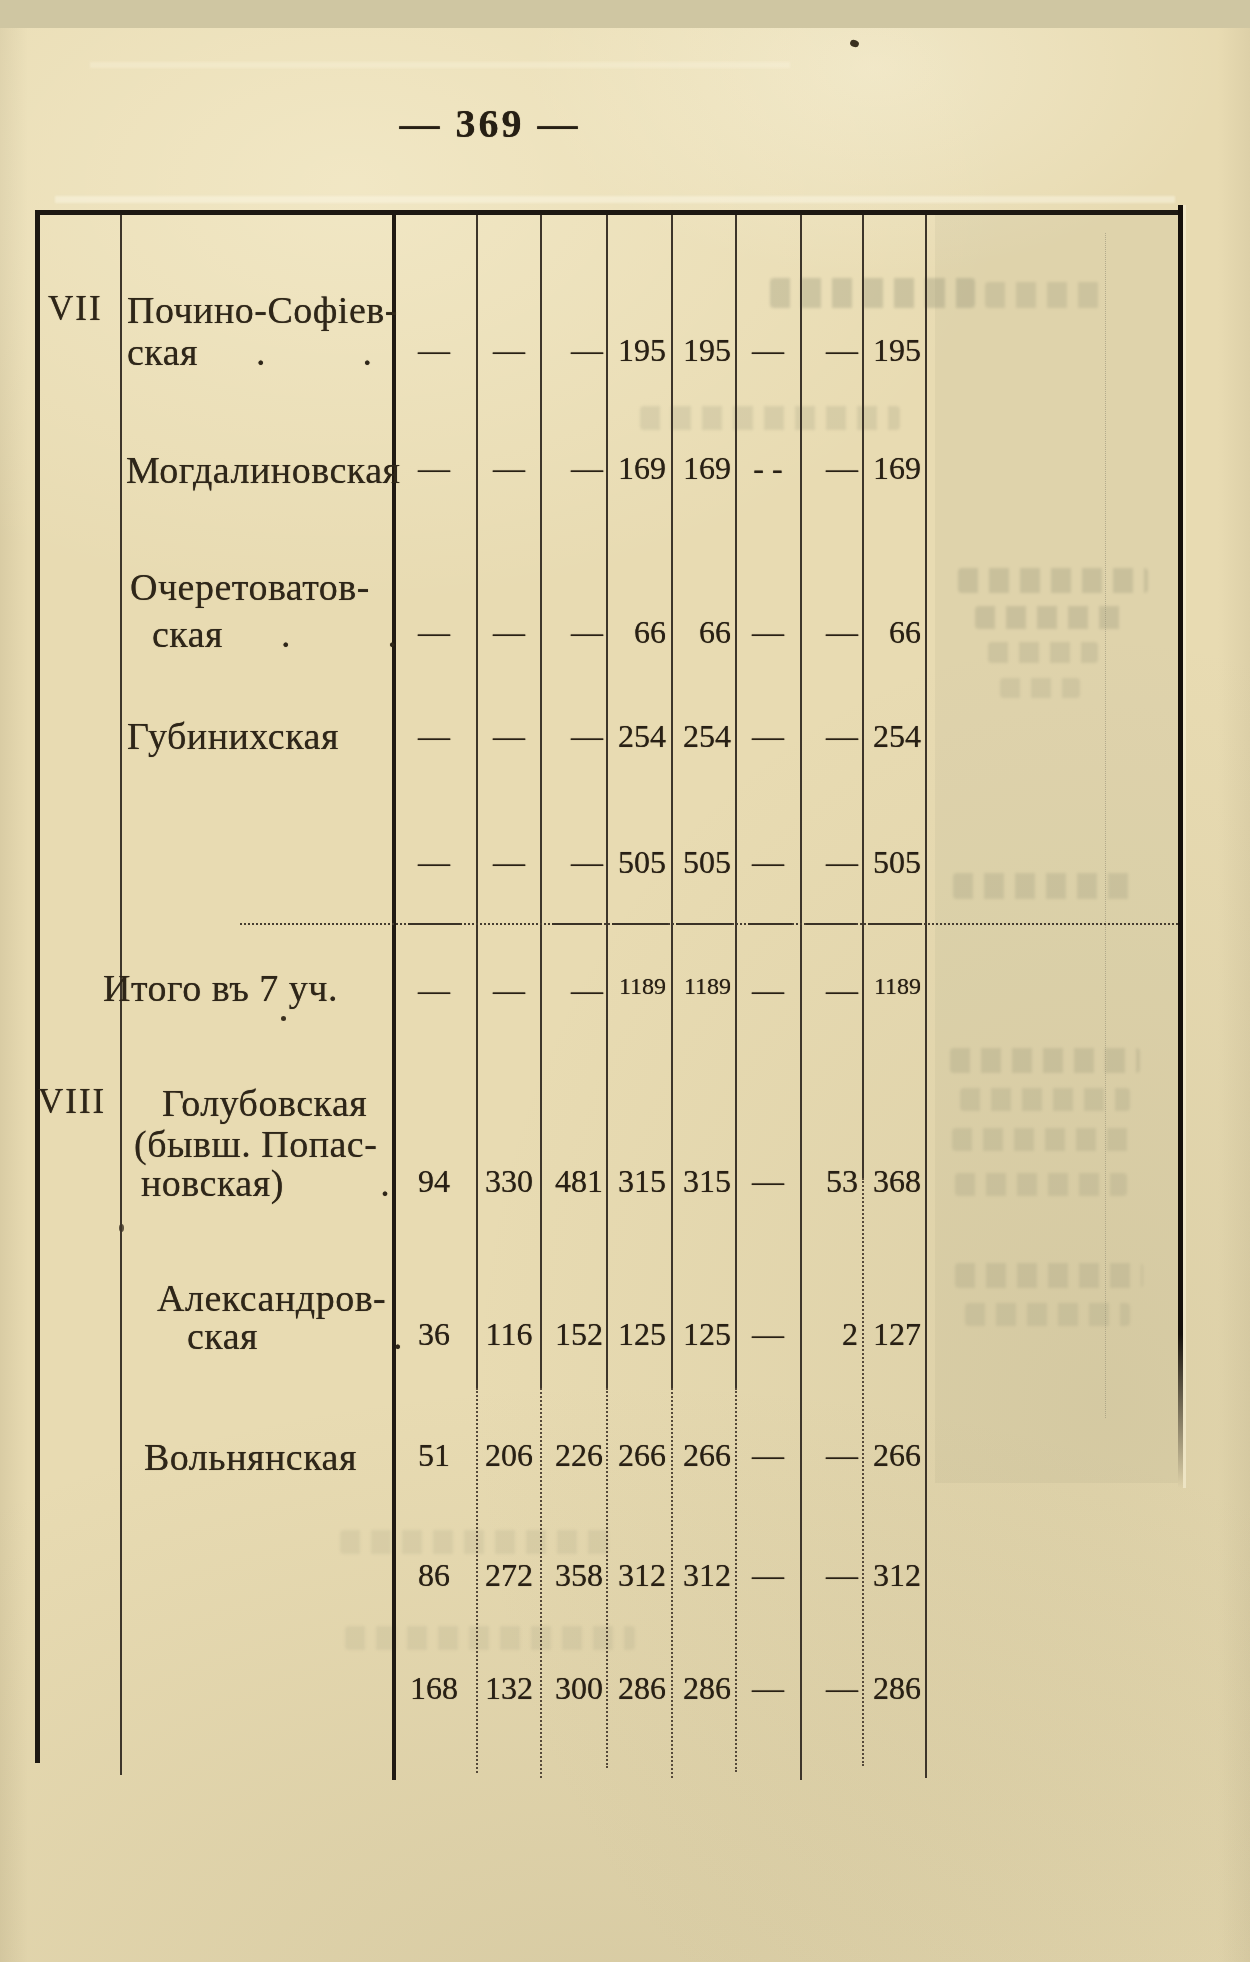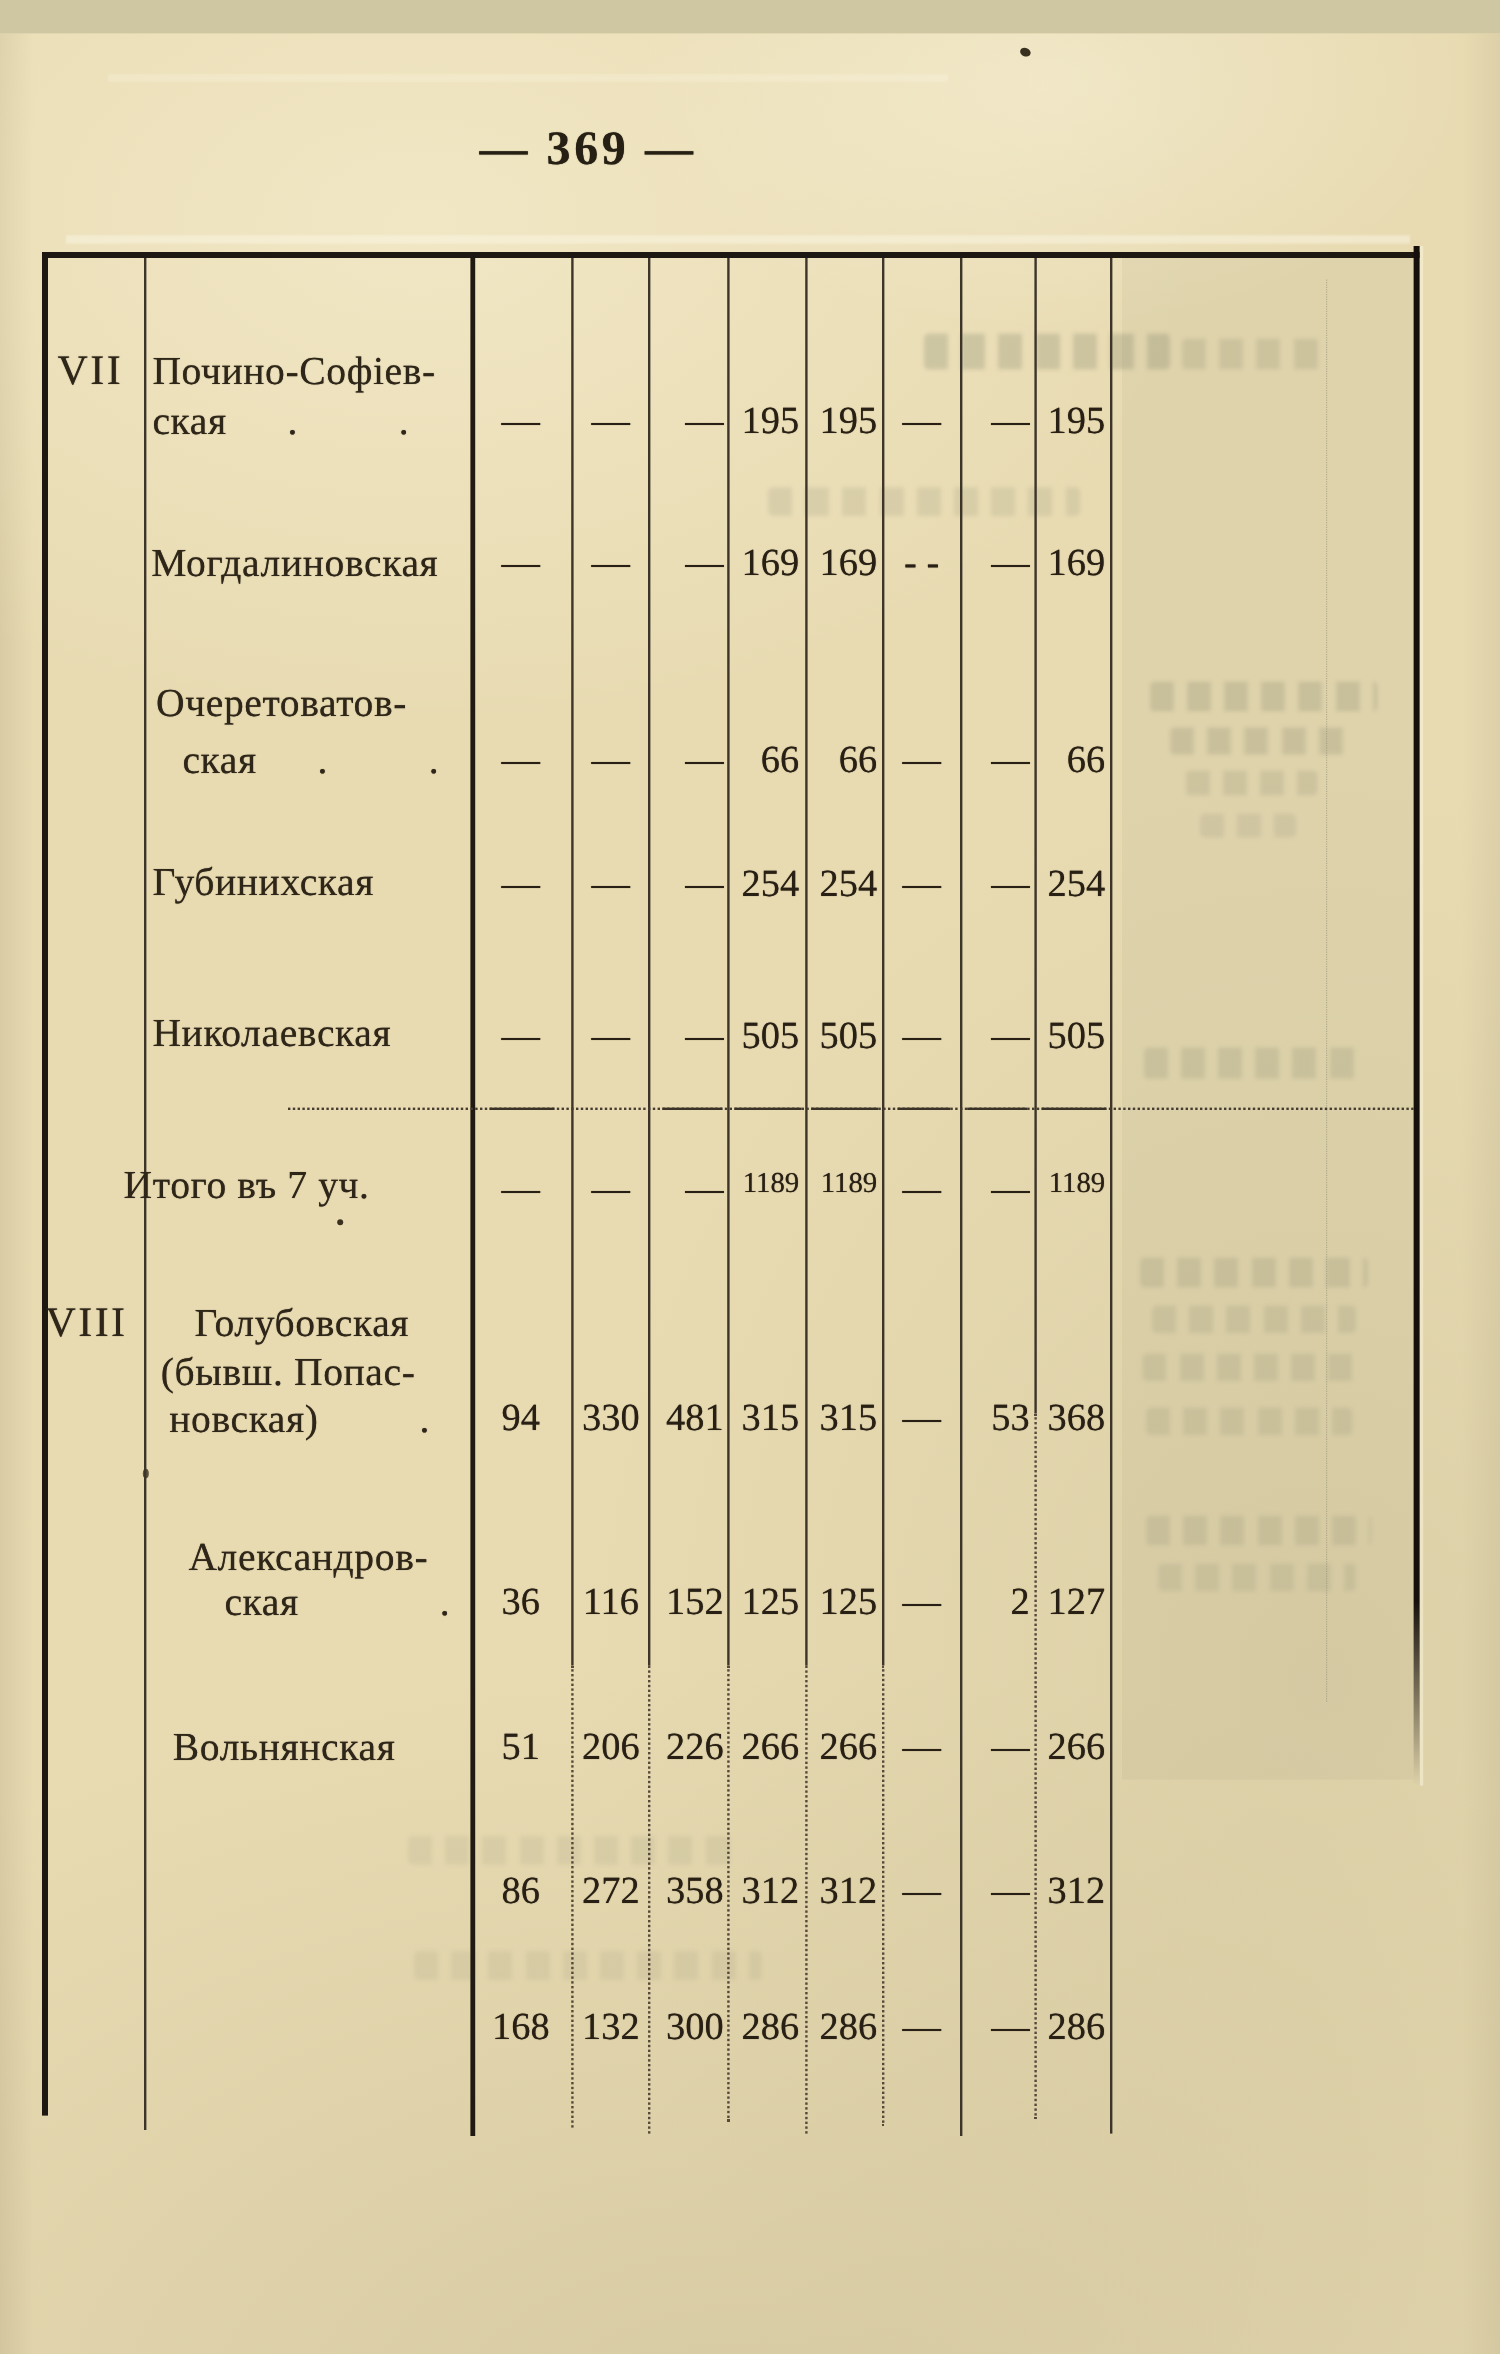--- a/index.html
+++ b/index.html
@@ -12,21 +12,21 @@
       radial-gradient(1500px 900px at 50% 102%, rgba(138,128,92,.18), transparent 72%),
       radial-gradient(500px 300px at 70% 2%, rgba(255,252,235,.35), transparent 70%),
       linear-gradient(90deg, #d9cca4 0px, #e8dbb2 28px, #e8dbb2 1218px, #ddd0a8 1250px),
       #e8dbb2;
     margin-top: 28px;
   }
   
   .pagenum{position:absolute;left:375px;top:72px;width:230px;text-align:center;
     font-size:40px;font-weight:bold;letter-spacing:3px;color:#261f14;
     text-shadow:0 0 .7px rgba(38,28,12,.85);white-space:pre;}
-  .name{position:absolute;font-size:33px;line-height:40px;white-space:pre;
+  .name{position:absolute;font-size:38px;line-height:40px;white-space:pre;
     color:#2e2619;letter-spacing:.5px;text-shadow:0 0 .7px rgba(40,30,15,.8);}
   .roman{position:absolute;font-size:35px;color:#2e2619;letter-spacing:2px;
     text-shadow:0 0 .8px rgba(40,30,15,.8);}
   .cell{position:absolute;font-size:32px;line-height:32px;white-space:pre;
     color:#282015;text-shadow:0 0 .7px rgba(35,25,10,.8);}
   .cell.small{font-size:24px;line-height:24px;}
   
   .cA{left:397px;width:74px;text-align:center;}
   .cB{left:480px;width:58px;text-align:center;}
   .cC{left:545px;width:58px;text-align:right;}
@@ -130,21 +130,20 @@
 
   <div class="roman ro1">VII</div>
   <div class="roman ro7">VIII</div>
 
   <div class="name n1a">Почино-Софіев-</div>
   <div class="name n1b">ская  .   .</div>
   <div class="name n2">Могдалиновская</div>
   <div class="name n3a">Очеретоватов-</div>
   <div class="name n3b">ская  .   .</div>
   <div class="name n4">Губинихская</div>
-  <div class="name n5">Николаевская</div>
   <div class="name n6">Итого въ 7 уч.</div>
   <div class="name n7a">Голубовская</div>
   <div class="name n7b">(бывш. Попас-</div>
   <div class="name n7c">новская)   .</div>
   <div class="name n8a">Александров-</div>
   <div class="name n8b">ская    .</div>
   <div class="name n9">Вольнянская</div>
 
   <div class="cell cA rt1">—</div>
   <div class="cell cB rt1">—</div>

